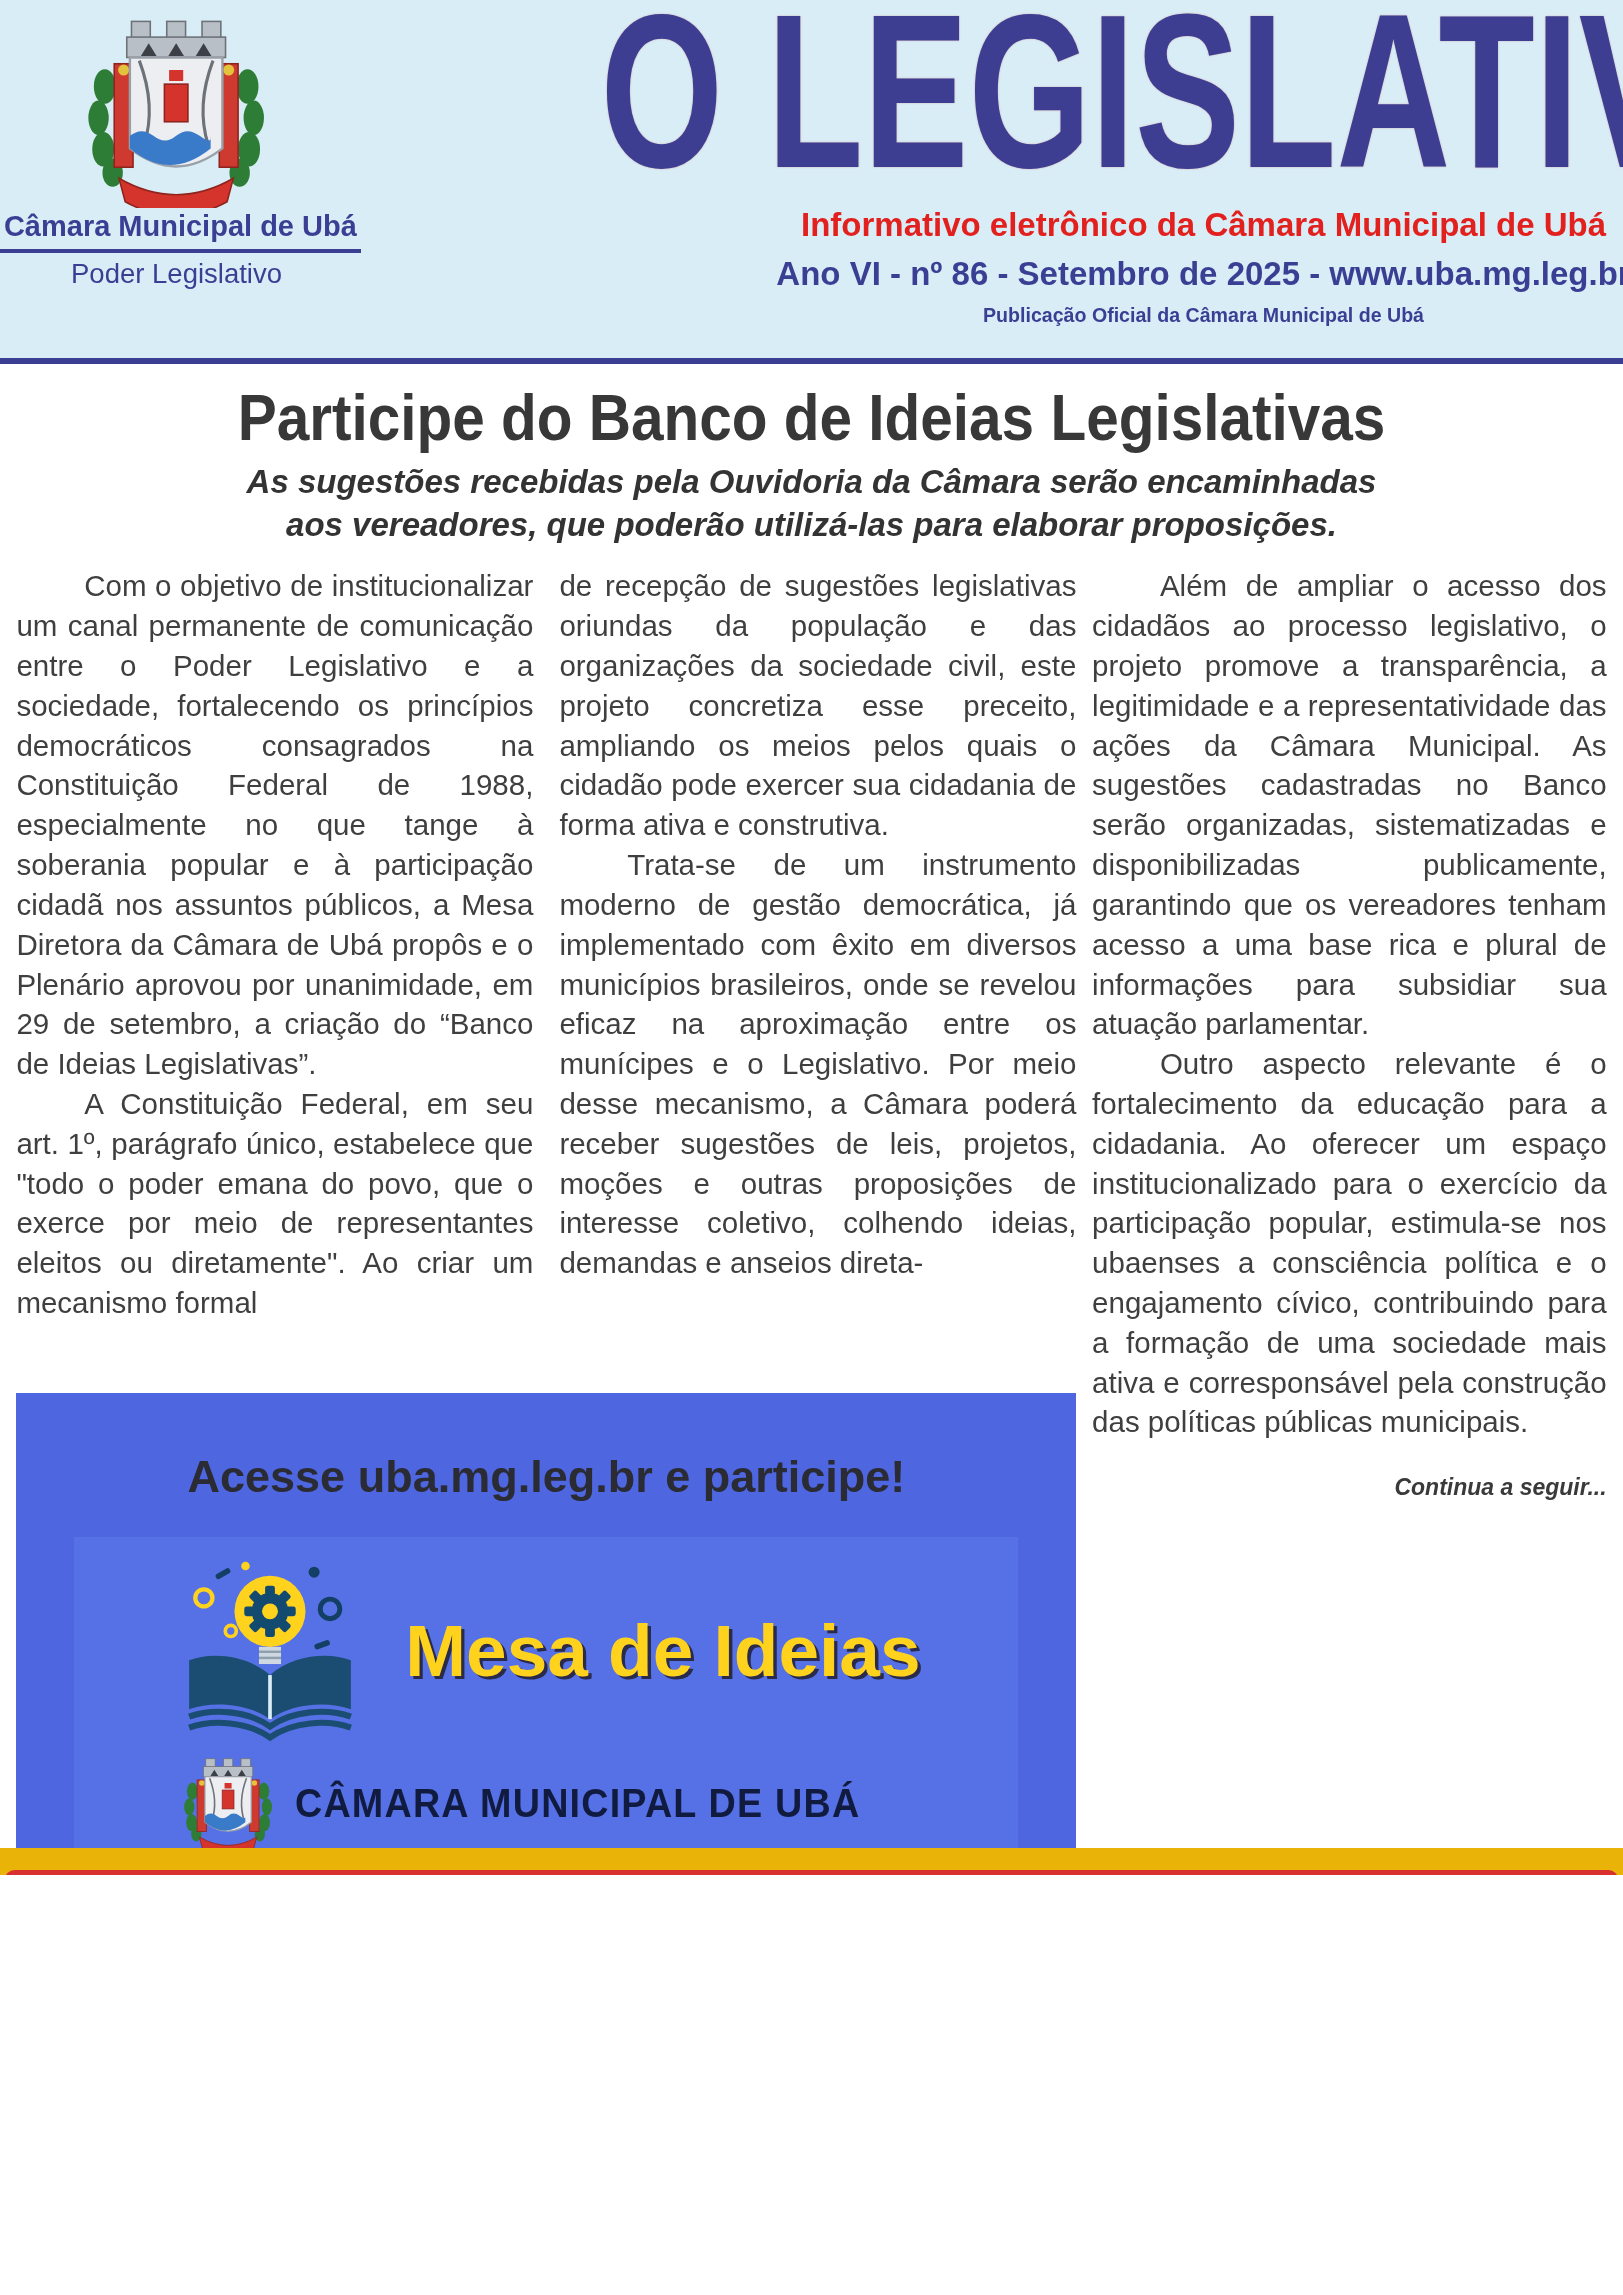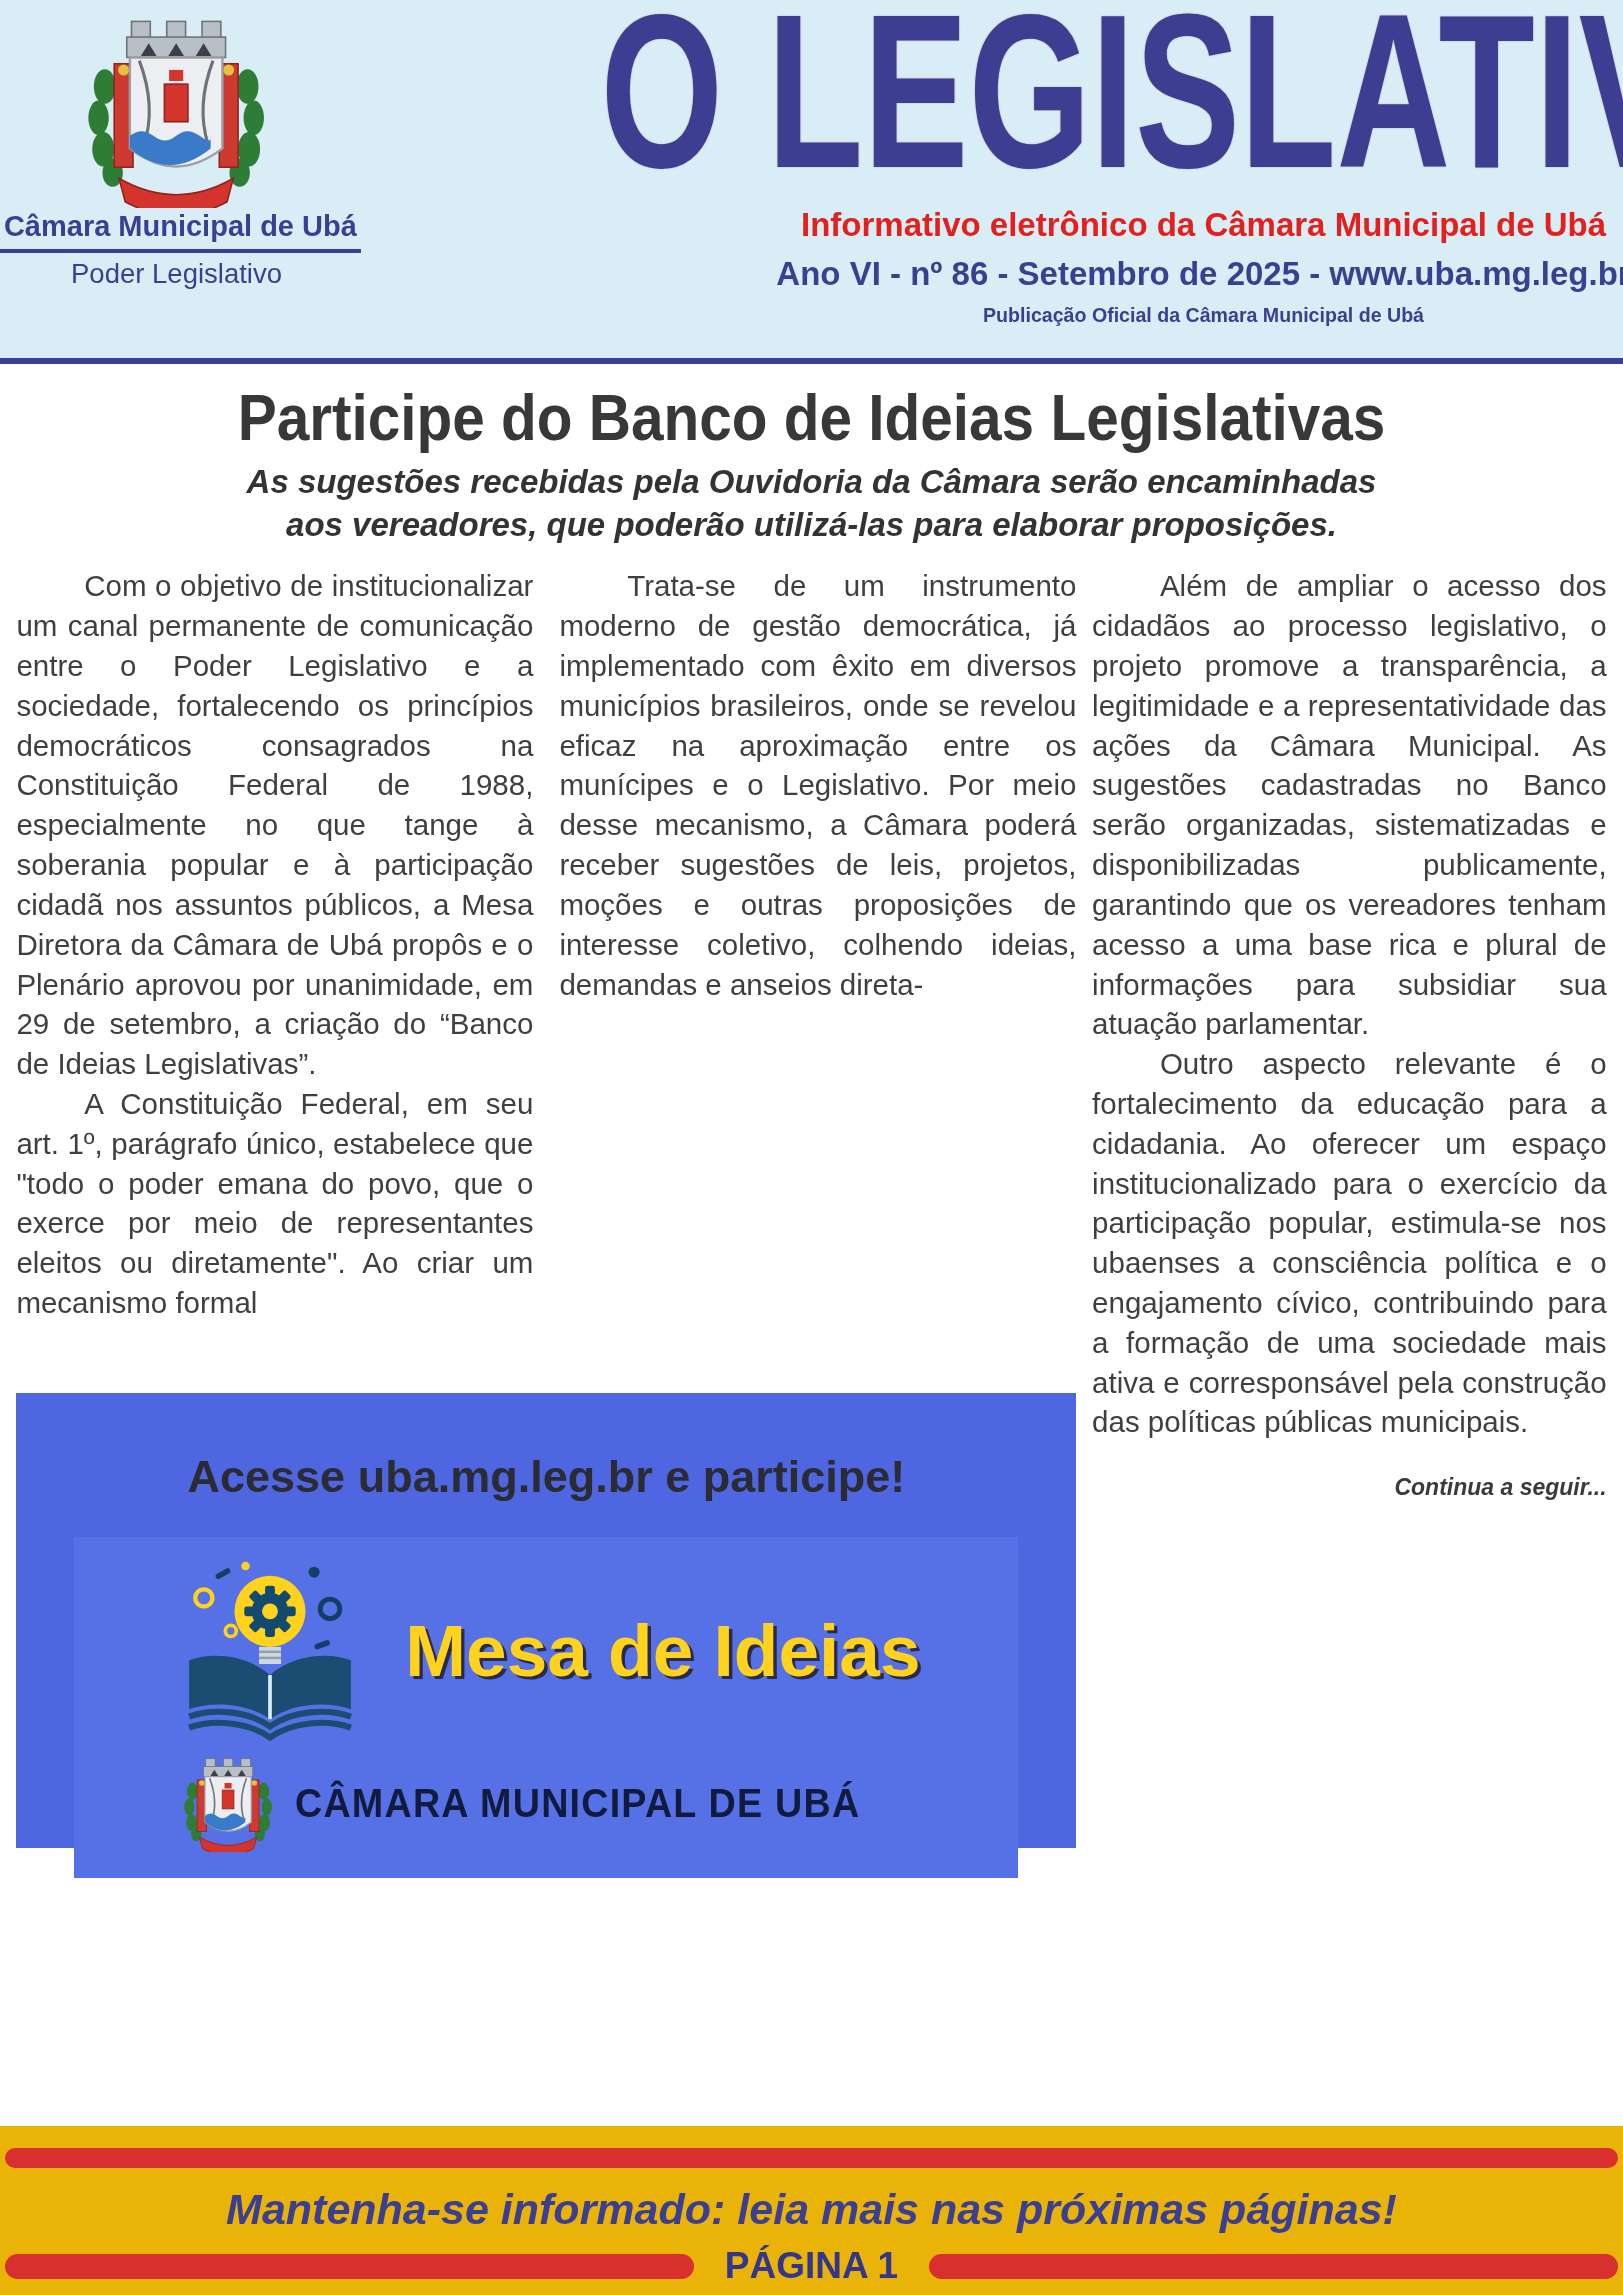--- a/index.html
+++ b/index.html
@@ -1,17 +1,17 @@
 <!DOCTYPE html>
 <html lang="pt" style="font-size:10.5px"><head>
 <meta charset="utf-8">
 <style>
   html,body{margin:0;padding:0;background:#ffffff;}
   .page{
-    width:1623px;height:2295px;position:relative;overflow:hidden;
+    width:1623px;height:1875px;position:relative;overflow:hidden;
     display:flex;flex-direction:column;background:#ffffff;
     font-family:"Liberation Sans", sans-serif;
   }
   
   .masthead{
     height:364px;background:#d9edf6;border-bottom:6.5px solid #3b3f94;
     display:flex;box-sizing:border-box;flex:0 0 auto;
   }
   .logo-block{width:353px;text-align:center;padding-top:11.8px;box-sizing:border-box;}
   .logo-block svg{display:block;margin:0 auto;}
@@ -166,20 +166,21 @@
   </section>
 
   <main class="content">
     <div class="left-zone">
       <div class="cols">
         <div class="col">
           <p class="indent">Com o objetivo de institucionalizar um canal permanente de comunicação entre o Poder Legislativo e a sociedade, fortalecendo os princípios democráticos consagrados na Constituição Federal de 1988, especialmente no que tange à soberania popular e à participação cidadã nos assuntos públicos, a Mesa Diretora da Câmara de Ubá propôs e o Plenário aprovou por unanimidade, em 29 de setembro, a criação do “Banco de Ideias Legislativas”.</p>
           <p class="indent">A Constituição Federal, em seu art. 1º, parágrafo único, estabelece que "todo o poder emana do povo, que o exerce por meio de representantes eleitos ou diretamente". Ao criar um mecanismo formal</p>
         </div>
         <div class="col">
+          <p>de recepção de sugestões legislativas oriundas da população e das organizações da sociedade civil, este projeto concretiza esse preceito, ampliando os meios pelos quais o cidadão pode exercer sua cidadania de forma ativa e construtiva.</p>
           <p class="indent">Trata-se de um instrumento moderno de gestão democrática, já implementado com êxito em diversos municípios brasileiros, onde se revelou eficaz na aproximação entre os munícipes e o Legislativo. Por meio desse mecanismo, a Câmara poderá receber sugestões de leis, projetos, moções e outras proposições de interesse coletivo, colhendo ideias, demandas e anseios direta-</p>
         </div>
       </div>
 
       <div class="banner">
         <div class="banner-cta">Acesse uba.mg.leg.br e participe!</div>
         <div class="banner-inner">
           <div class="banner-art">
             <svg viewBox="0 0 320 310" width="196">
 

